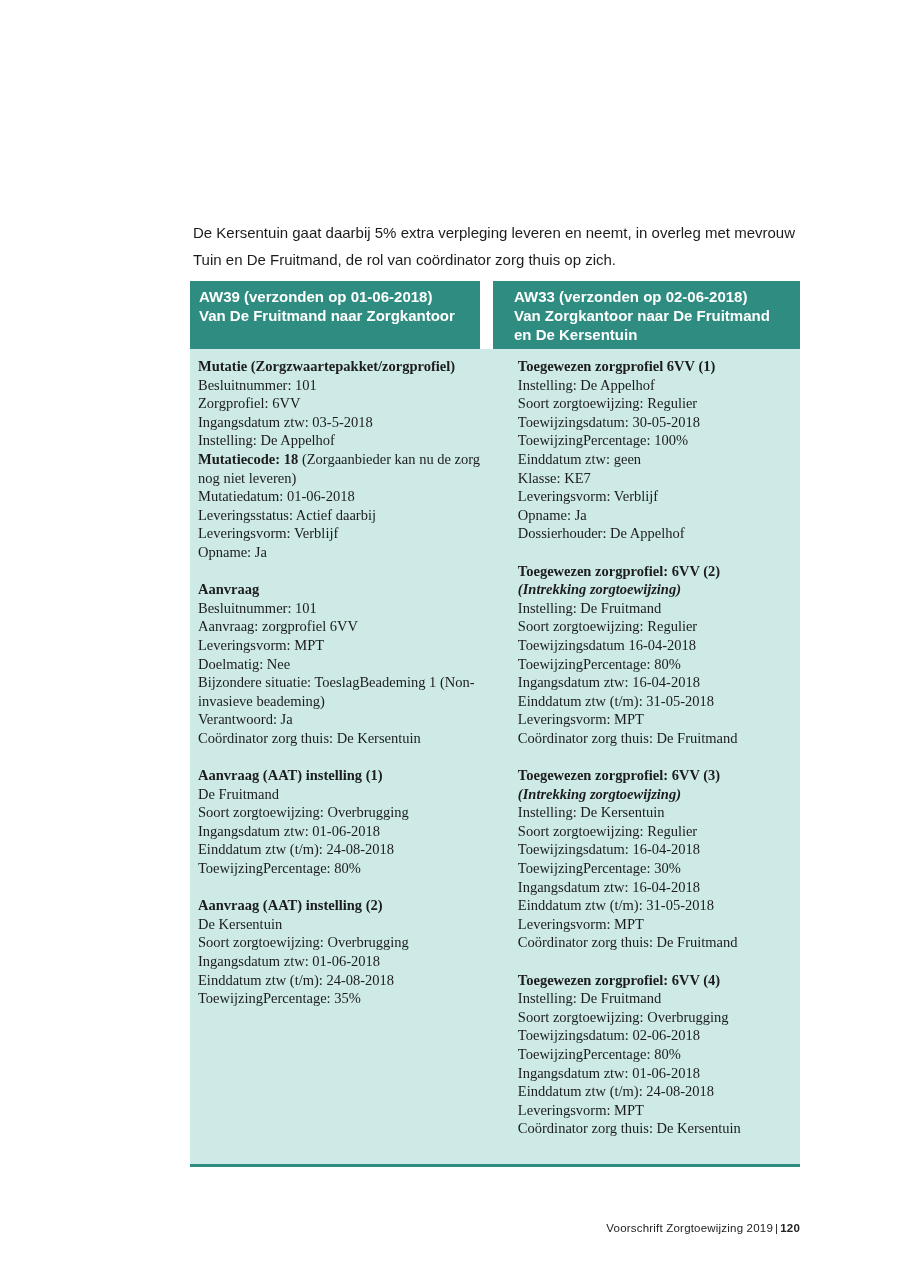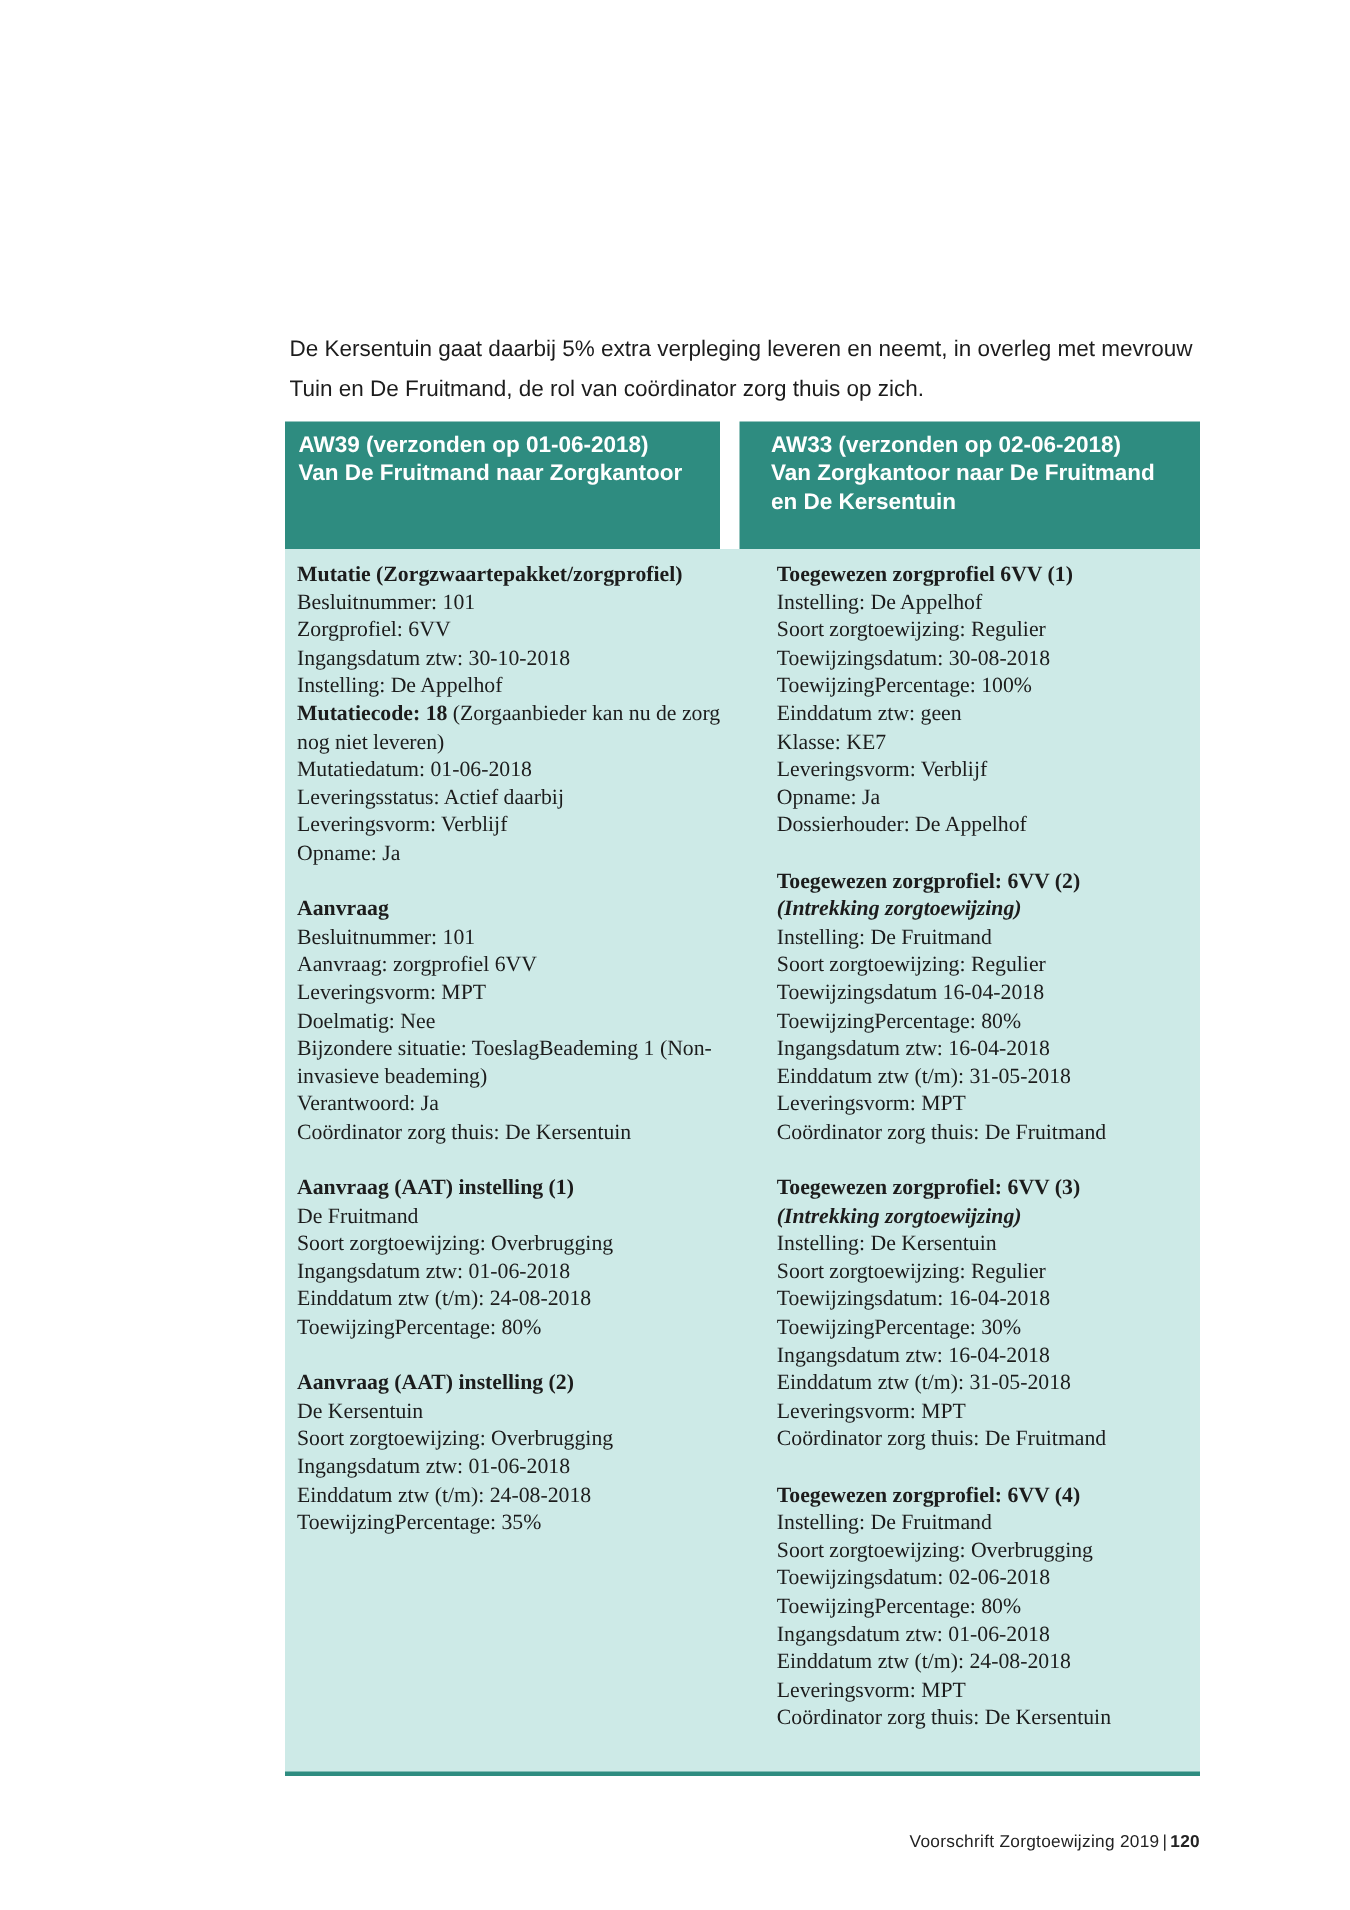--- a/index.html
+++ b/index.html
@@ -22,21 +22,21 @@
     position:absolute;left:193px;top:219px;width:612px;
     font-size:15px;line-height:27px;color:var(--text);
   }
   .table{
     position:absolute;left:190px;top:281px;width:610px;
   }
   .thead{display:flex;align-items:stretch;}
   .th{
     background:var(--teal);color:var(--header-text);
     font-weight:bold;font-size:15px;line-height:19px;
-    padding:6px 8px 22px 9px;
+    padding:6px 8px 5px 9px;
   }
   .th-left{width:290px;margin-right:13px;}
   .th-right{width:307px;padding-left:21px;padding-right:14px;}
   .tbody{
     background:var(--light);
     display:flex;
     padding:8px 8px 16px 8px;
     min-height:818px;
     border-bottom:3px solid var(--teal);
   }
@@ -74,21 +74,21 @@
         <div>AW33 (verzonden op 02-06-2018)</div>
         <div>Van Zorgkantoor naar De Fruitmand en De Kersentuin</div>
       </div>
     </div>
     <div class="tbody">
       <div class="col col-left">
           <div class="block">
             <p class="line bold">Mutatie (Zorgzwaartepakket/zorgprofiel)</p>
             <p class="line">Besluitnummer: 101</p>
             <p class="line">Zorgprofiel: 6VV</p>
-            <p class="line">Ingangsdatum ztw: 30-10-2018</p>
+            <p class="line">Ingangsdatum ztw: 03-5-2018</p>
             <p class="line">Instelling: De Appelhof</p>
             <p class="line"><b>Mutatiecode: 18</b> (Zorgaanbieder kan nu de zorg nog niet leveren)</p>
             <p class="line">Mutatiedatum: 01-06-2018</p>
             <p class="line">Leveringsstatus: Actief daarbij</p>
             <p class="line">Leveringsvorm: Verblijf</p>
             <p class="line">Opname: Ja</p>
           </div>
           <div class="block">
             <p class="line bold">Aanvraag</p>
             <p class="line">Besluitnummer: 101</p>
@@ -114,21 +114,21 @@
             <p class="line">Ingangsdatum ztw: 01-06-2018</p>
             <p class="line">Einddatum ztw (t/m): 24-08-2018</p>
             <p class="line">ToewijzingPercentage: 35%</p>
           </div>
         </div>
       <div class="col col-right">
           <div class="block">
             <p class="line bold">Toegewezen zorgprofiel 6VV (1)</p>
             <p class="line">Instelling: De Appelhof</p>
             <p class="line">Soort zorgtoewijzing: Regulier</p>
-            <p class="line">Toewijzingsdatum: 30-08-2018</p>
+            <p class="line">Toewijzingsdatum: 30-05-2018</p>
             <p class="line">ToewijzingPercentage: 100%</p>
             <p class="line">Einddatum ztw: geen</p>
             <p class="line">Klasse: KE7</p>
             <p class="line">Leveringsvorm: Verblijf</p>
             <p class="line">Opname: Ja</p>
             <p class="line">Dossierhouder: De Appelhof</p>
           </div>
           <div class="block">
             <p class="line bold">Toegewezen zorgprofiel: 6VV (2)</p>
             <p class="line bolditalic">(Intrekking zorgtoewijzing)</p>

